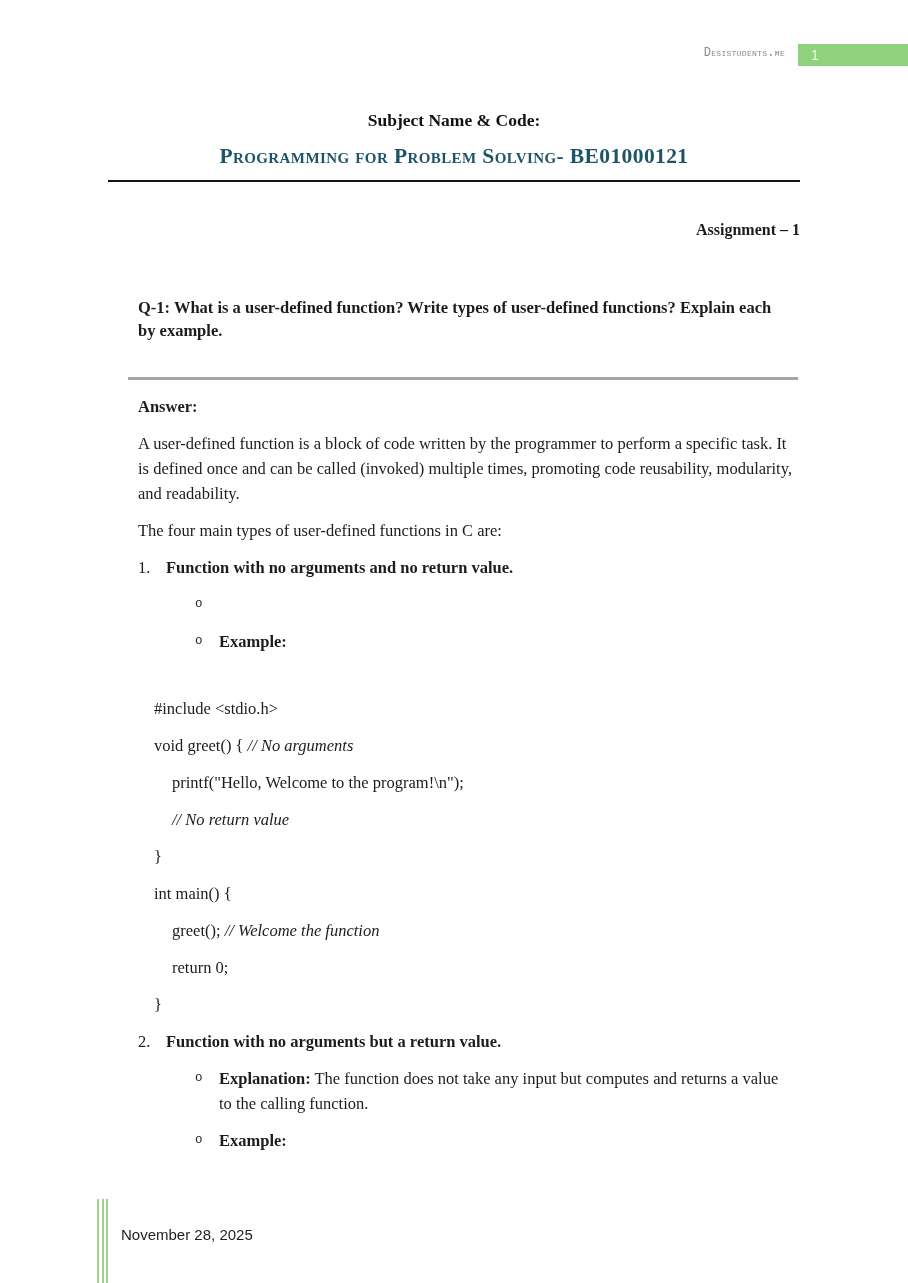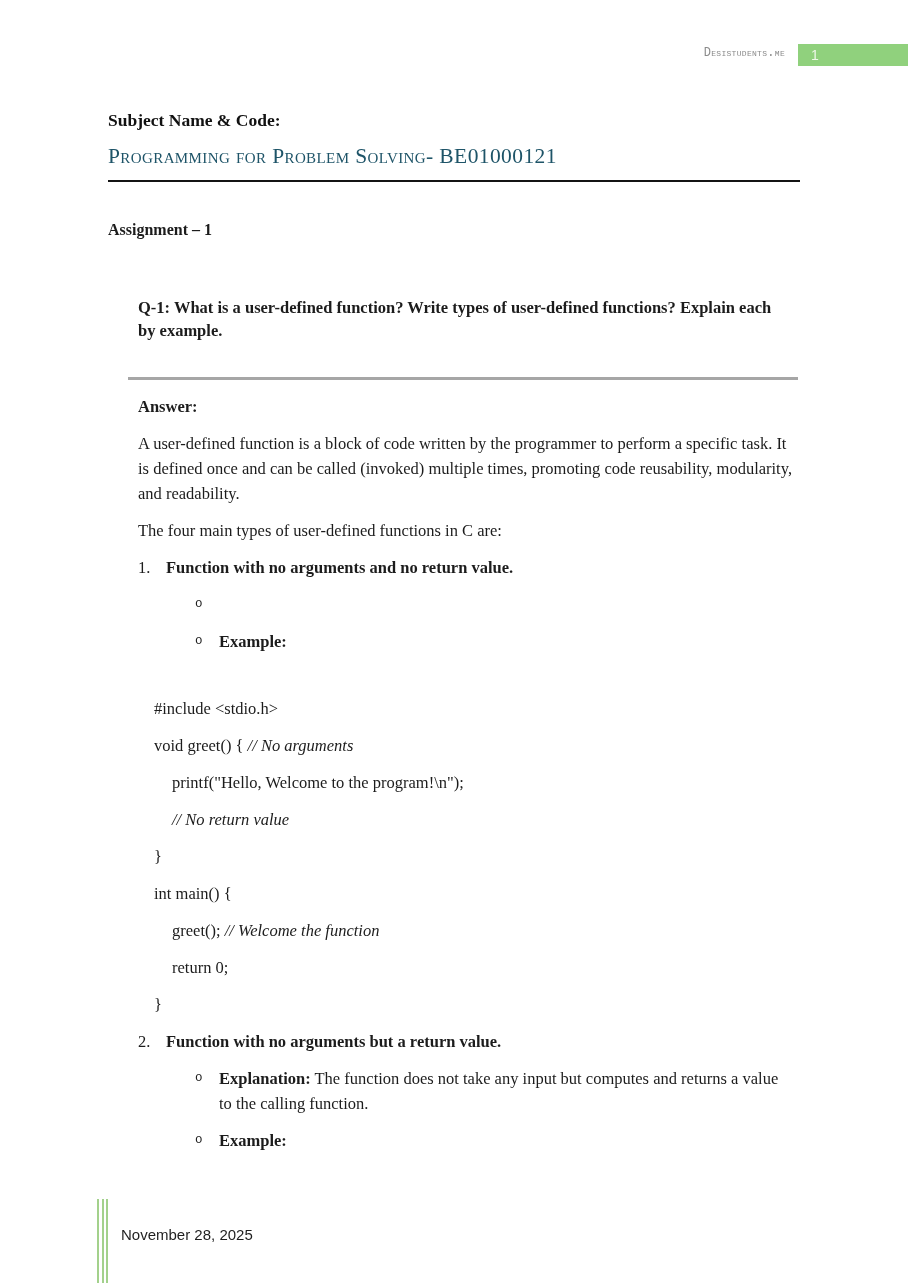--- a/index.html
+++ b/index.html
@@ -27,37 +27,38 @@
     background: #90d17d;
     font-family: "Liberation Sans", sans-serif;
     font-size: 14px; color: #eef7e8;
     line-height: 22px; padding-left: 13px;
     box-sizing: border-box;
   }
 
   
   .title-block {
     position: absolute; top: 110px; left: 108px; width: 692px;
+    text-align: center;
   }
   .subject-label { font-weight: bold; font-size: 17.5px; color: #111; }
   .course-title {
     margin-top: 13px;
-    font-weight: normal; font-size: 21.5px;
+    font-weight: bold; font-size: 21.5px;
     font-variant: small-caps;
     letter-spacing: 0.4px;
     color: #1e5468;
   }
   .title-rule {
     margin-top: 11px;
     border: none; border-top: 2.5px solid #141414;
   }
 
   .assignment-title {
     position: absolute; top: 221px; left: 108px; width: 692px;
-    text-align: left;
+    text-align: right;
     font-weight: bold; font-size: 16px;
   }
 
   
   .question-text {
     position: absolute; top: 296px; left: 138px; width: 640px;
     font-weight: bold; font-size: 16.5px; line-height: 23px;
   }
   .question-rule {
     position: absolute; top: 369px; left: 128px; width: 670px;

